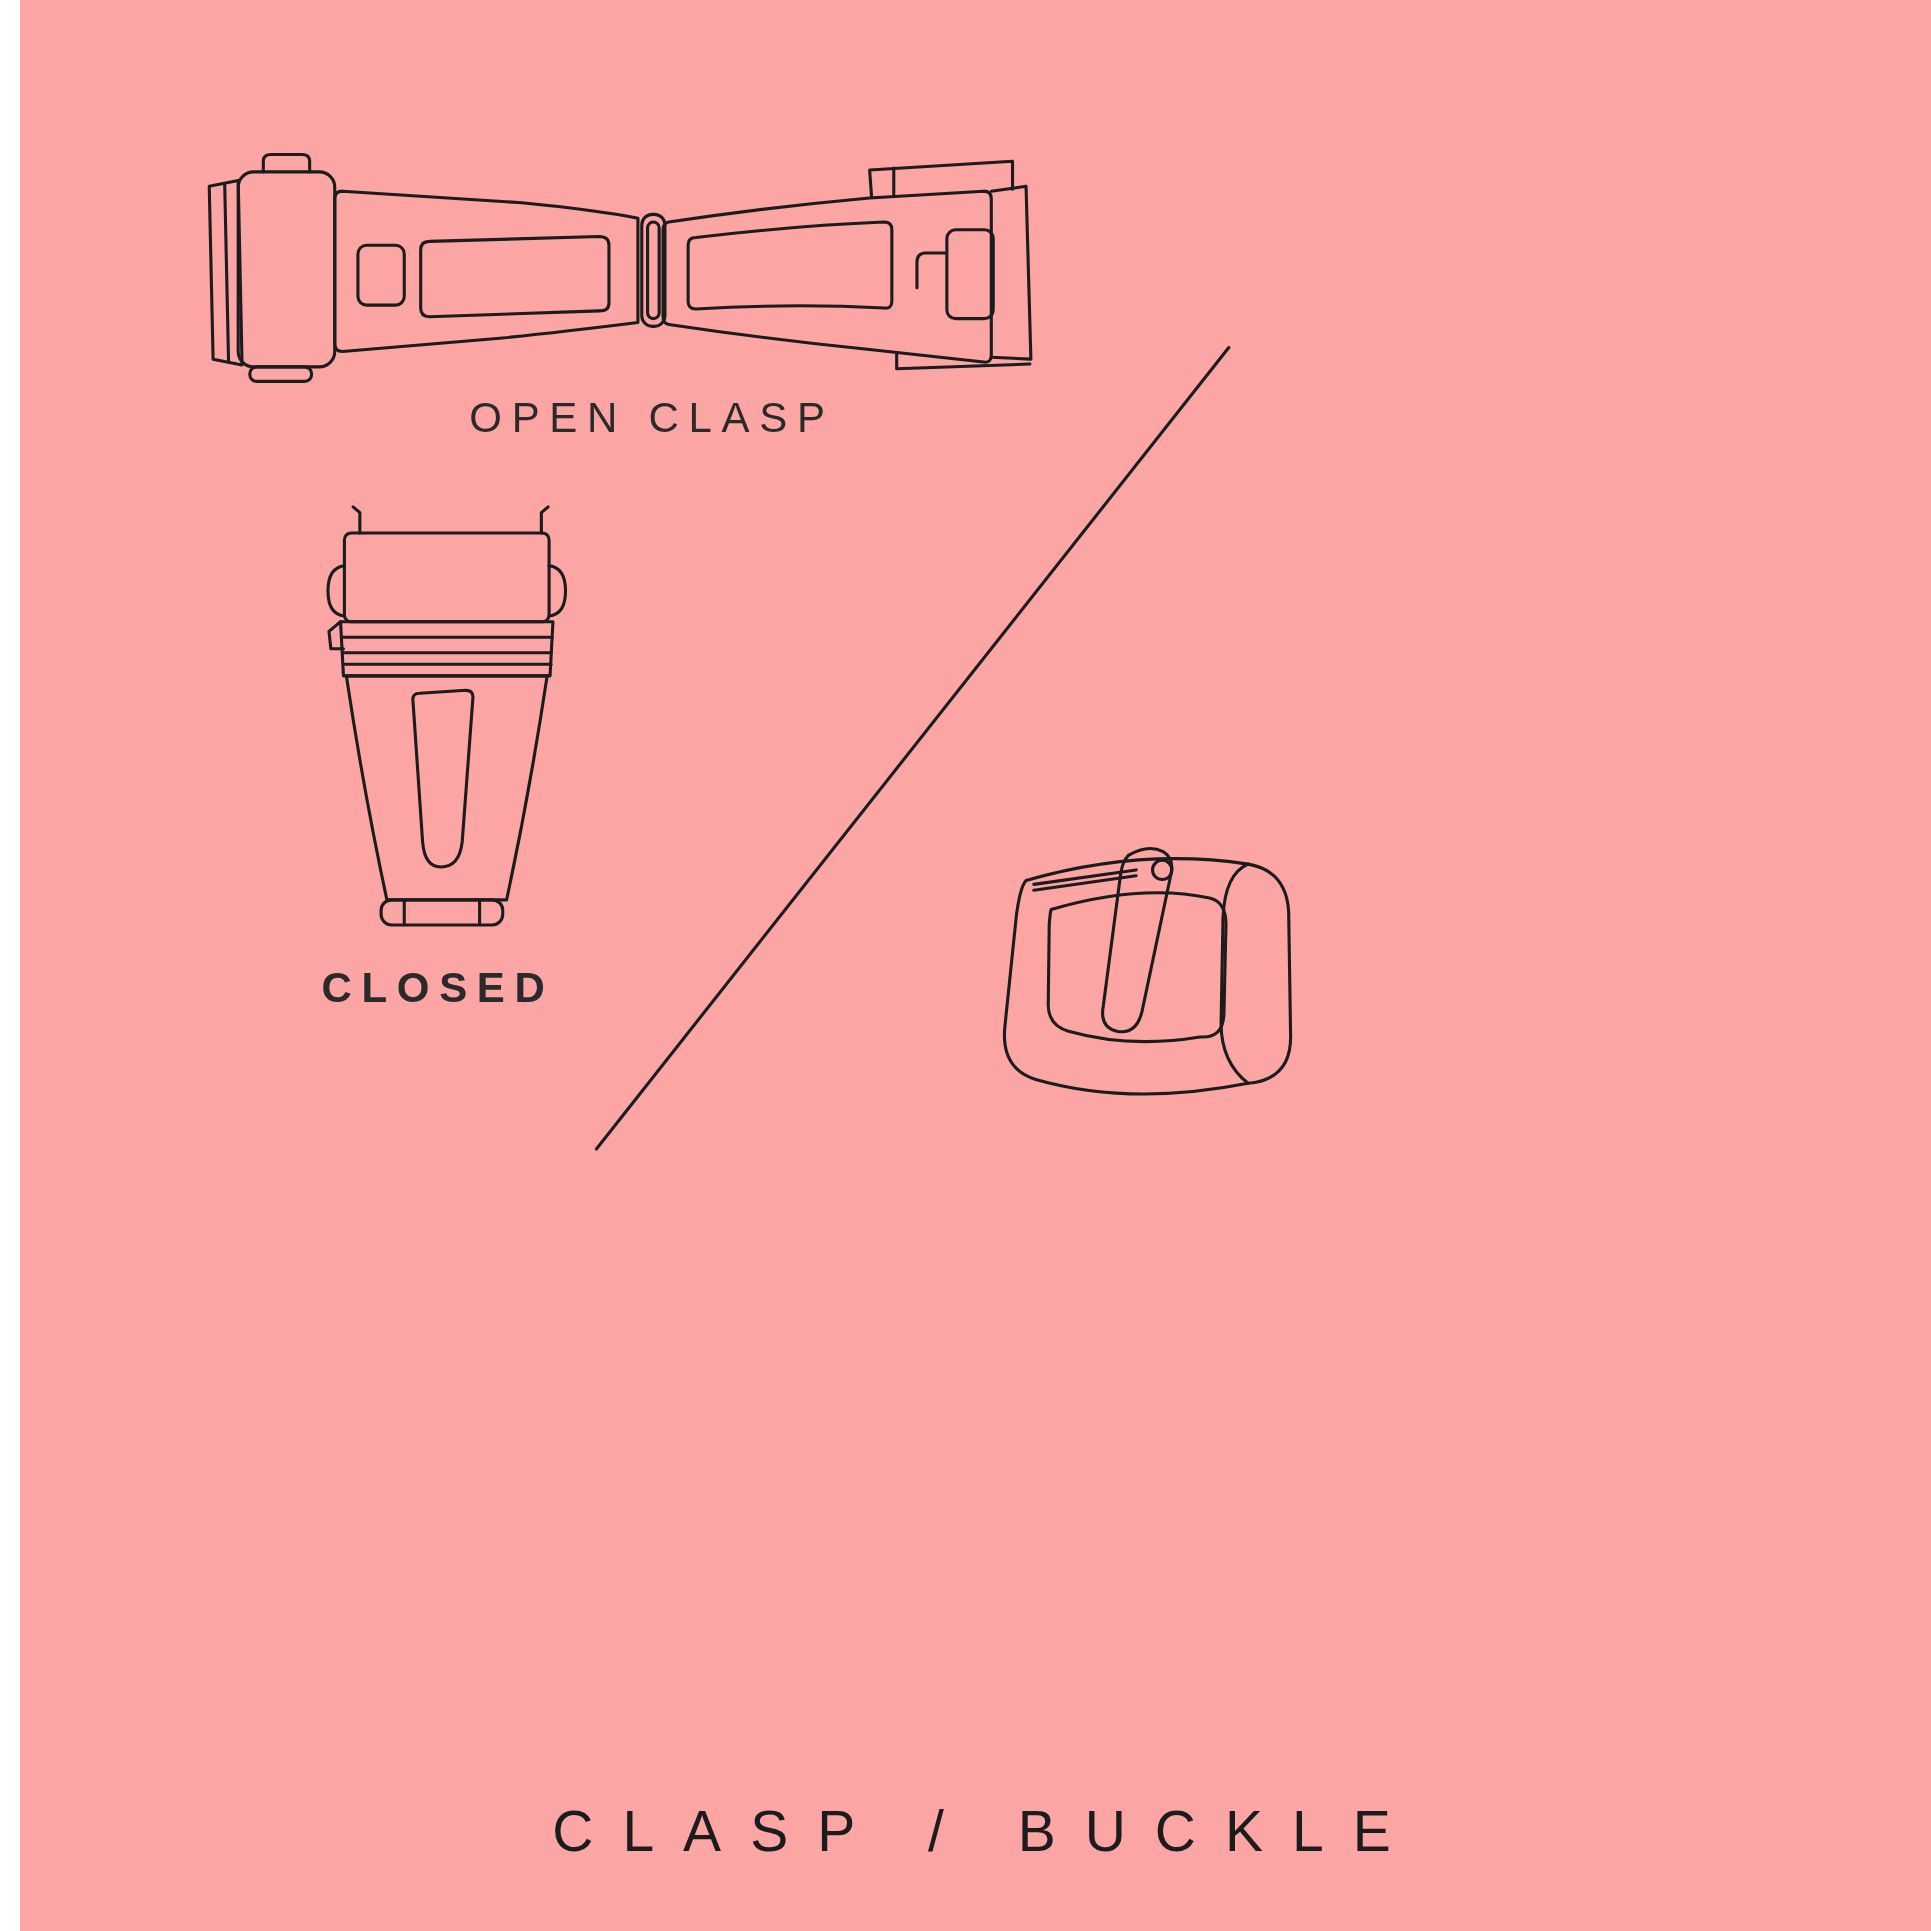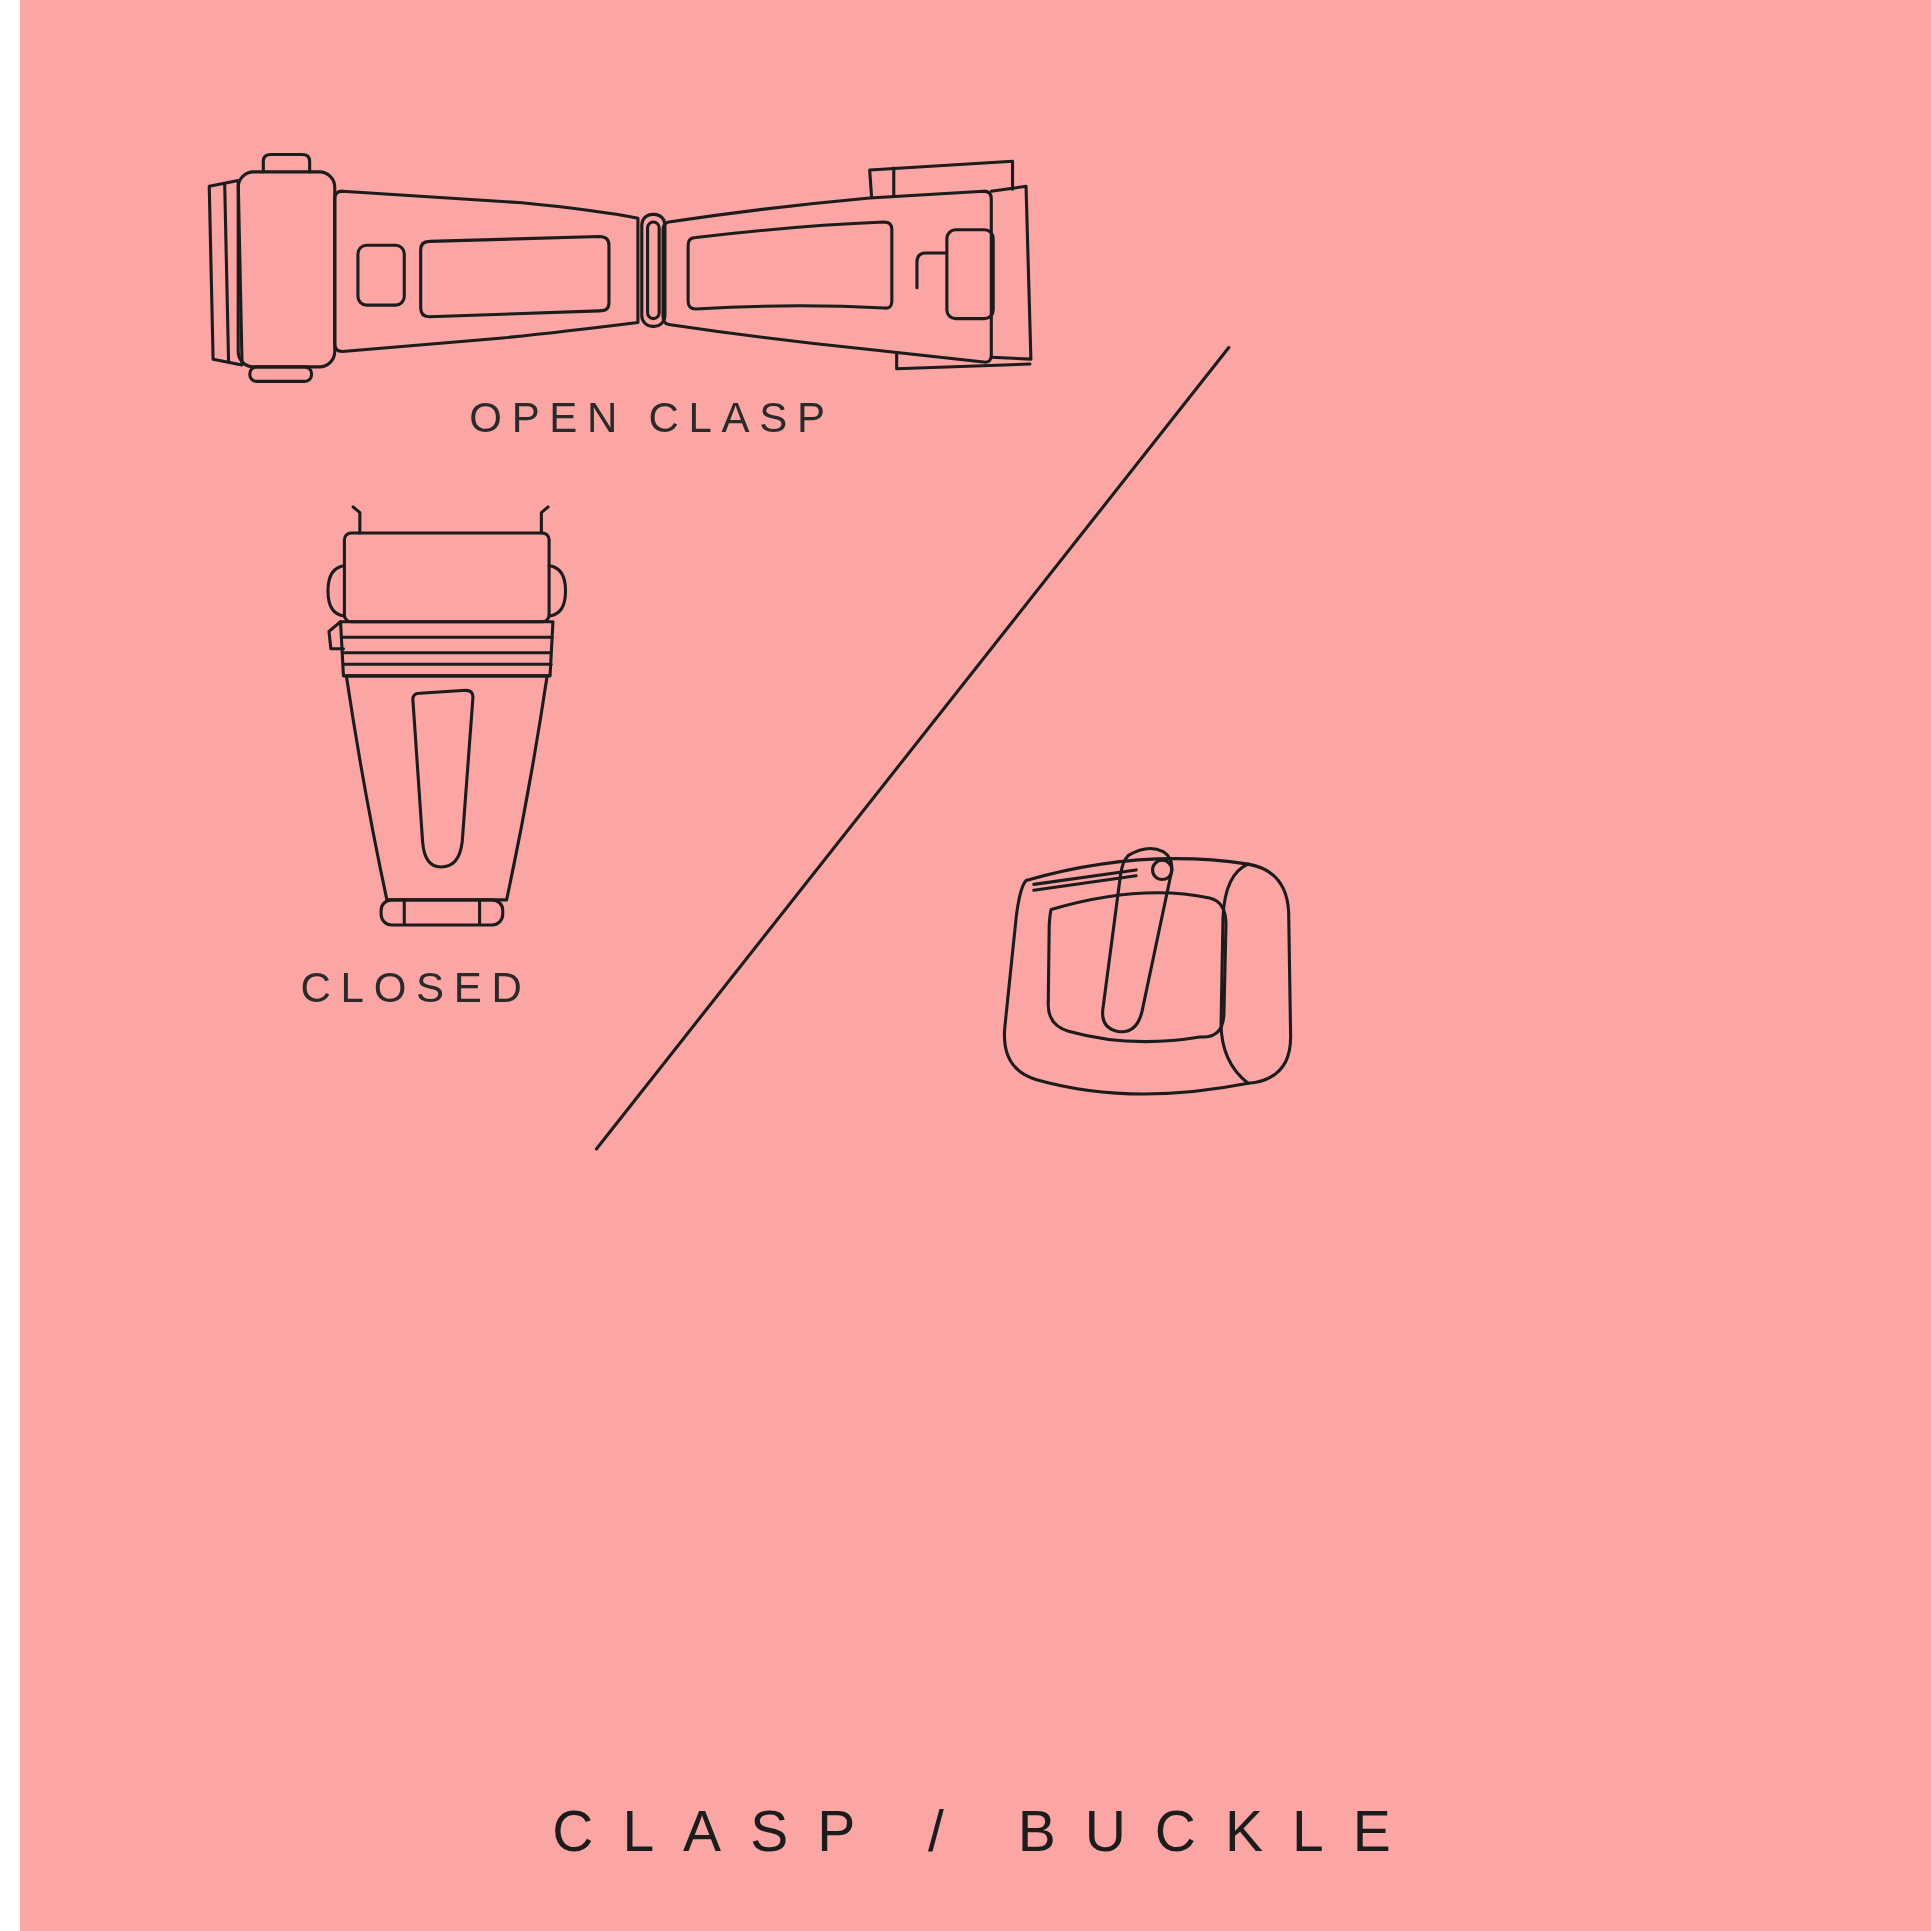--- a/index.html
+++ b/index.html
@@ -129,18 +129,18 @@
       <path d="M1050,916 L1156,901"></path>
       <path d="M1050,922 L1156,907"></path>
 
       <path d="M1148,886 Q1168,874 1184,882 Q1196,890 1192,906 L1162,1048 Q1156,1072 1136,1068 Q1118,1064 1122,1042 L1140,905 Q1142,892 1148,886 Z"></path>
       <circle cx="1183" cy="901" r="10"></circle>
     </g>
   </svg>
 
   <div class="label" style="left:632px; top:394px;">OPEN CLASP</div>
 
-  <div class="label" style="left:396px; top:964px;">CLOSED</div>
+  <div class="label" style="left:418px; top:964px;font-weight:bold;">CLOSED</div>
 
   <div class="title" style="left:966px; top:1798px;">CLASP / BUCKLE</div>
 
 </div>
 
 
 </body></html>

